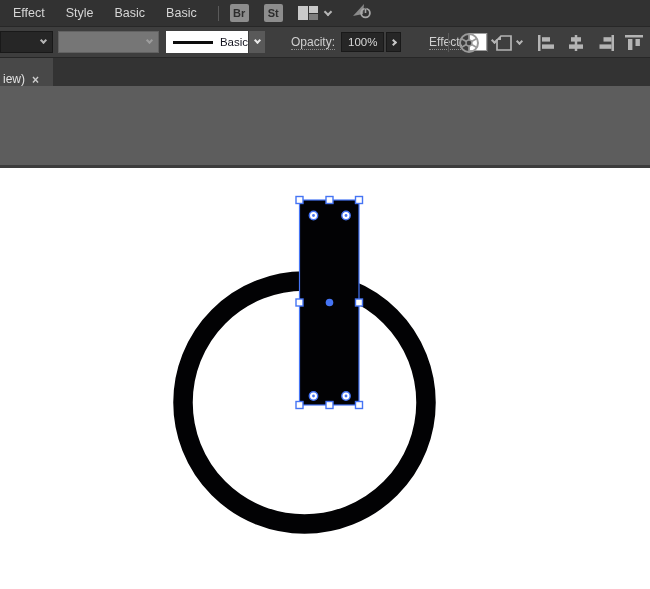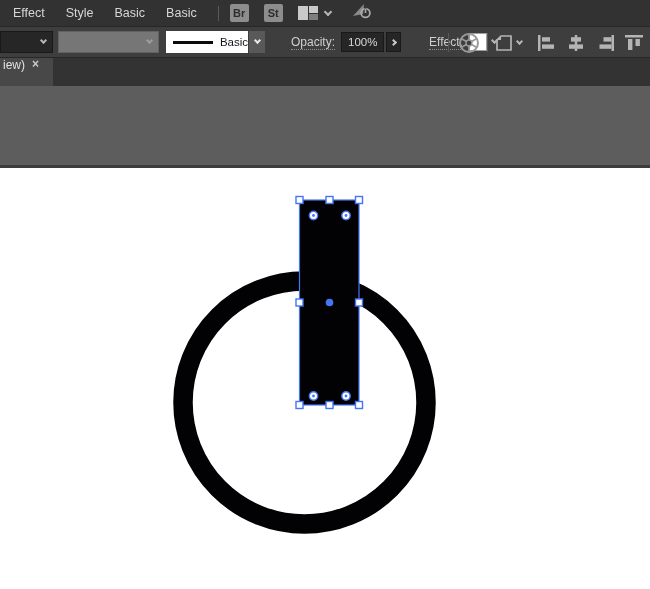--- a/index.html
+++ b/index.html
@@ -52,21 +52,21 @@
     display:flex;align-items:center;justify-content:center;margin-right:10px;}
   .chev-right{width:5px;height:5px;border-right:2px solid #c7c7c7;border-top:2px solid #c7c7c7;
     transform:rotate(45deg);display:inline-block;}
   #style-swatch{width:18px;height:18px;background:#fff;border:1px solid #9e9e9e;}
   #style-chev{width:16px;height:18px;display:flex;align-items:center;justify-content:center;}
   .cb-abs{position:absolute;top:0;height:31px;display:flex;align-items:center;}
   .cb-sep{width:1px;height:19px;background:#5a5a5a;}
 
   
   #tabbar{height:28px;background:var(--tabbar-bg);display:flex;}
-  #doc-tab{height:28px;width:53px;background:var(--tab-bg);display:flex;align-items:flex-start;
+  #doc-tab{height:28px;width:53px;background:var(--tab-bg);display:flex;align-items:flex-end;
     padding-left:3px;}
   #tab-label{color:#e2e2e2;font-size:12px;}
   #tab-close{color:#cdcdcd;font-size:12px;font-weight:bold;margin-left:7px;line-height:1;}
 
   
   #pasteboard{height:82px;background:var(--pasteboard-bg);border-bottom:3px solid #3c3c3c;}
   #artboard{height:416px;background:var(--artboard-bg);}
   #artwork{position:absolute;left:0;top:88px;width:650px;height:501px;}
   .ring{fill:none;stroke:var(--artwork-black);}
   .shape-rect{fill:var(--artwork-black);stroke:var(--selection-blue);stroke-width:1.2;}

